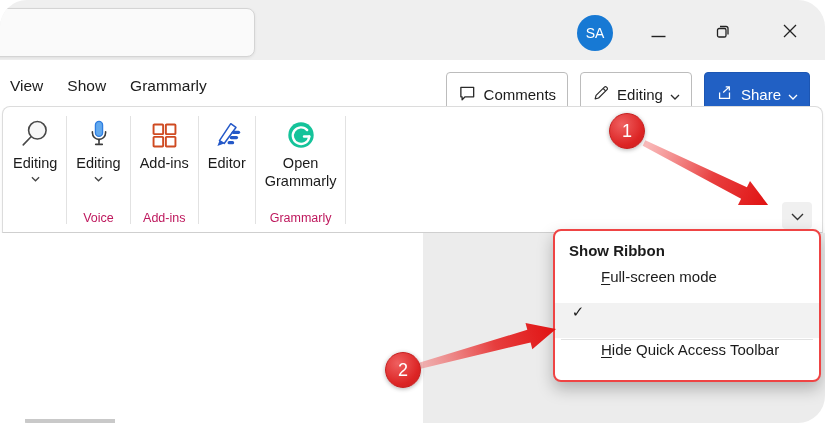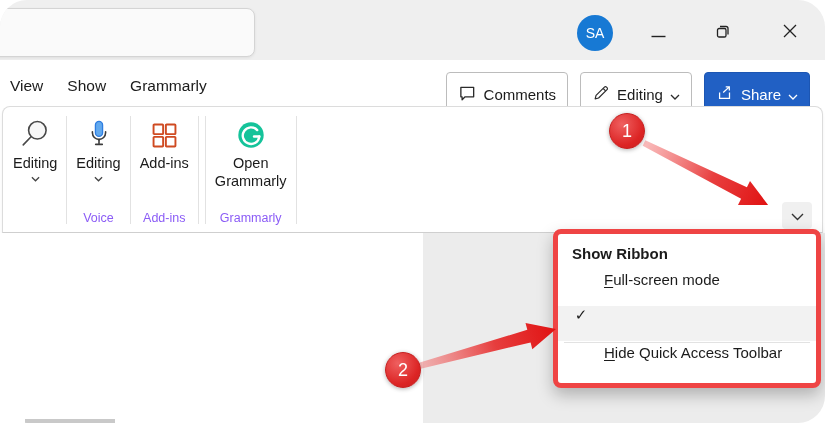--- a/index.html
+++ b/index.html
@@ -24,39 +24,39 @@
          align-items:center; gap:7px; padding:0 11px; font-size:15px; color:#1b1b1b; }
   .btn.share { background:#2160c4; border-color:#1c56b3; color:#ffffff; }
 
   
   .ribbon { position:absolute; left:2px; right:2px; top:106px; height:127px; background:#fff;
             border:1px solid #dcdcdc; border-radius:8px 8px 0 0; border-bottom:1px solid #cfcfcf;
             box-shadow:0 2px 3px rgba(0,0,0,.06); }
   .ribbon-inner { display:flex; align-items:stretch; height:100%; padding:7px 0 2px 4px; }
   .rgroup { display:flex; flex-direction:column; align-items:center; }
   .rgroup .row { display:flex; flex:1; align-items:flex-start; }
-  .group-label { font-size:12.5px; color:#8b5cf6; height:20px; line-height:16px; text-align:center; }
+  .group-label { font-size:12.5px; color:#be185d; height:20px; line-height:16px; text-align:center; }
   .rsep { width:1px; background:#e2e2e2; margin:2px 3px 6px; }
   .rbtn { display:flex; flex-direction:column; align-items:center; padding:2px 6px 0; border-radius:4px; cursor:default; }
   .rbtn .icon { width:34px; height:38px; display:flex; align-items:center; justify-content:center; }
   .rbtn .label { font-size:14.5px; color:#1b1b1b; line-height:18px; text-align:center; white-space:nowrap; }
   .rbtn .chev { height:13px; display:flex; align-items:center; }
   .copilot-blob { width:29px; height:29px; border-radius:9px;
       background:conic-gradient(from 130deg, #1a57c6, #0f93d2, #2fc0b0, #8ed04d, #f5c310, #ef7d36, #e054b4, #8a5cd6, #1a57c6); }
   .collapse-btn { position:absolute; right:10px; bottom:3px; width:30px; height:27px; background:#f0f0f0;
                   border-radius:4px; display:flex; align-items:center; justify-content:center; }
 
   
   .document { position:absolute; left:0; right:0; top:233px; bottom:0; background:#fff; }
   .doc-gray { position:absolute; left:423px; top:0; right:0; bottom:0; background:#ececec; }
   .doc-strip { position:absolute; left:25px; bottom:0; width:90px; height:4px; background:#c9c9c9; }
 
   
   .dropdown { position:absolute; left:553px; top:229px; width:268px; background:#fff;
-              border:5px solid #ef4444; border-radius:8px; box-shadow:0 7px 16px rgba(0,0,0,.25);
+              border:2px solid #ef4444; border-radius:8px; box-shadow:0 7px 16px rgba(0,0,0,.25);
               padding:6px 0 4px; z-index:5; }
   .dd-header { font-weight:bold; font-size:15px; color:#1b1b1b; padding:5px 14px 9px; }
   .dd-item { height:35px; display:flex; font-size:15px; color:#1b1b1b; cursor:default; }
   .dd-item.checked { background:#f2f2f2; }
   .dd-check { width:46px; text-align:center; font-size:15px; color:#1b1b1b; flex:none; }
   .dd-sep { height:1px; background:#e2e2e2; margin:1px 6px; }
   .dd-item u { text-underline-offset:2px; }
 
   
   .arrows { position:absolute; left:0; top:0; z-index:9; pointer-events:none; }
@@ -208,20 +208,32 @@
             <span class="label">Add-ins</span>
           </div>
         </div>
         <div class="group-label">Add-ins</div>
       </div>
 
       <div class="rsep"></div>
 
       <div class="rgroup">
         <div class="row">
+          <div class="rbtn">
+            <span class="icon">
+              <svg width="32" height="34" viewBox="0 0 34 34" fill="none">
+                <polygon points="9,23 21,5 26.5,9 14,26" fill="#fff" stroke="#2458c8" stroke-width="1.6" stroke-linejoin="round"></polygon>
+                <polygon points="9,23 14,26 6.8,28.8" fill="#2458c8"></polygon>
+                <rect x="22" y="12.5" width="9" height="3.4" rx="1.7" fill="#2458c8"></rect>
+                <rect x="19.8" y="18" width="9" height="3.4" rx="1.7" fill="#2458c8"></rect>
+                <rect x="17.6" y="23.5" width="7" height="3.4" rx="1.7" fill="#2458c8"></rect>
+              </svg>
+            </span>
+            <span class="label">Editor</span>
+          </div>
         </div>
         <div class="group-label"></div>
       </div>
 
       <div class="rsep"></div>
 
       <div class="rgroup">
         <div class="row">
           <div class="rbtn">
             <span class="icon">

